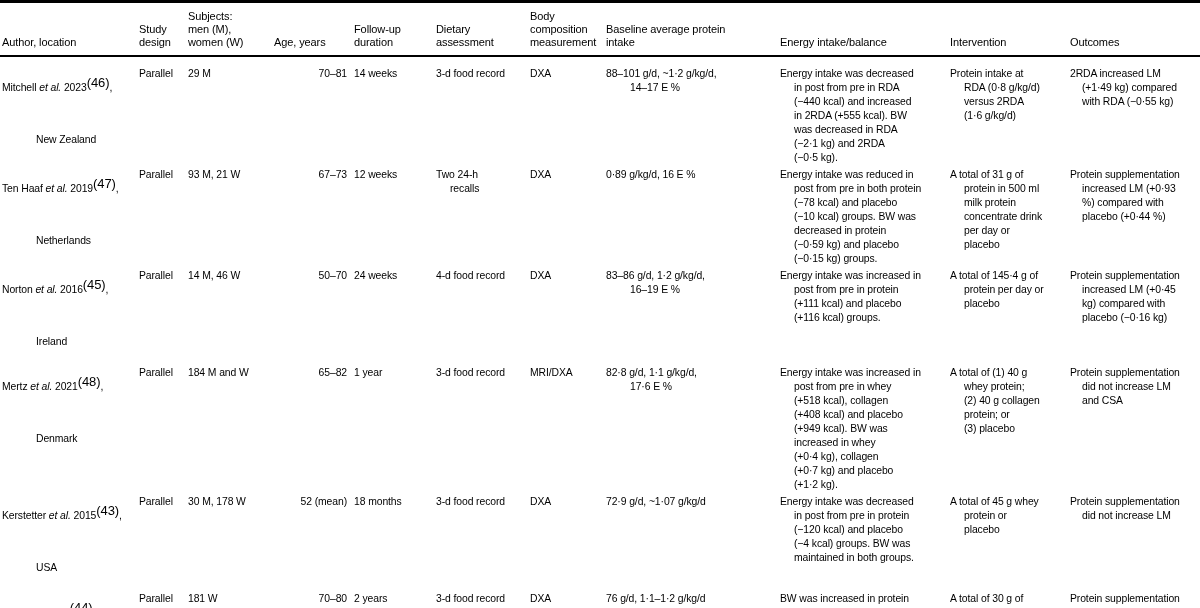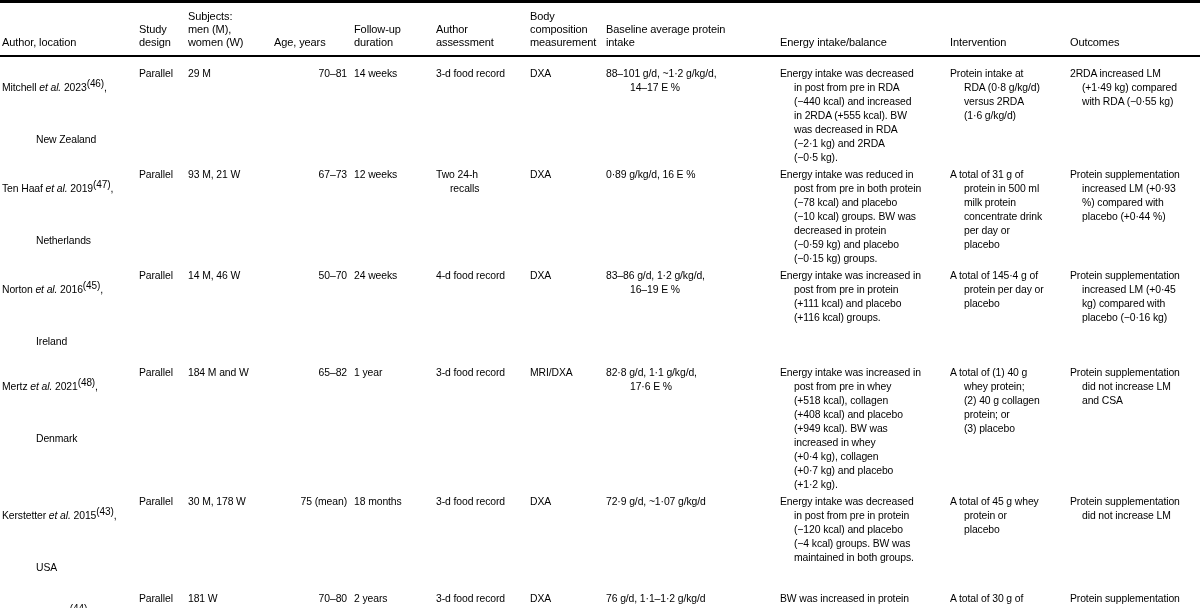--- a/index.html
+++ b/index.html
@@ -38,21 +38,21 @@
   }
   tbody tr:first-child td { padding-top: 10px; }
   td.center { text-align: right; }
   
   .hang12 { padding-left: 14px; text-indent: -12px; }
   .hang14 { padding-left: 16px; text-indent: -14px; }
   .hang24 { padding-left: 26px; text-indent: -24px; }
   .author-line { white-space: normal; }
   .author-loc { padding-left: 34px; white-space: normal; margin-top: 24px; }
   i.etal { font-style: italic; }
-  sup.ref { font-size: 10px; vertical-align: super; line-height: 0; text-align: center; }
+  sup.ref { font-size: 13px; vertical-align: super; line-height: 0; text-align: center; }
 </style>
 </head>
 <body>
 
 <table class="study-table">
   <colgroup>
     <col style="width:137px">
       <col style="width:49px">
       <col style="width:86px">
       <col style="width:80px">
@@ -68,21 +68,21 @@
     <tr>
       <th>Author, location</th>
       <th>Study
 design</th>
       <th>Subjects:
 men (M),
 women (W)</th>
       <th class="center">Age, years</th>
       <th>Follow-up
 duration</th>
-      <th>Author
+      <th>Dietary
 assessment</th>
       <th>Body
 composition
 measurement</th>
       <th>Baseline average protein
 intake</th>
       <th>Energy intake/balance</th>
       <th>Intervention</th>
       <th>Outcomes</th>
     </tr>
@@ -203,21 +203,21 @@
 did not increase LM
 and CSA</td>
     </tr>
     <tr>
       <td>
         <div class="author-line"><span>Kerstetter</span><i class="etal"> et al. </i><span>2015</span><sup class="ref">(43)</sup><span>,</span></div>
         <div class="author-loc">USA</div>
       </td>
       <td>Parallel</td>
       <td>30 M, 178 W</td>
-      <td class="center">75 (mean)</td>
+      <td class="center">52 (mean)</td>
       <td>18 months</td>
       <td class="hang14">3-d food record</td>
       <td>DXA</td>
       <td class="hang24">72·9 g/d, ~1·07 g/kg/d</td>
       <td class="hang14">Energy intake was decreased
 in post from pre in protein
 (−120 kcal) and placebo
 (−4 kcal) groups. BW was
 maintained in both groups.</td>
       <td class="hang14">A total of 45 g whey

